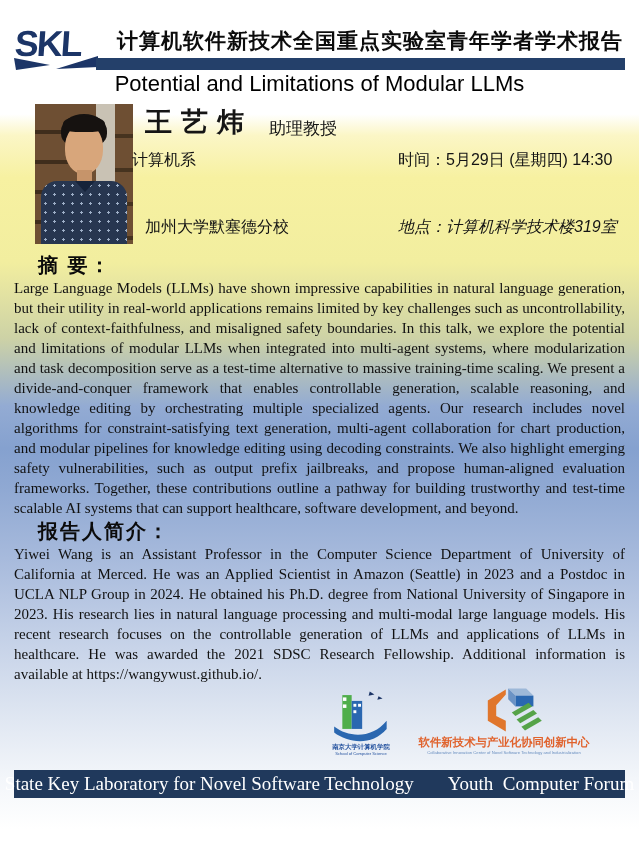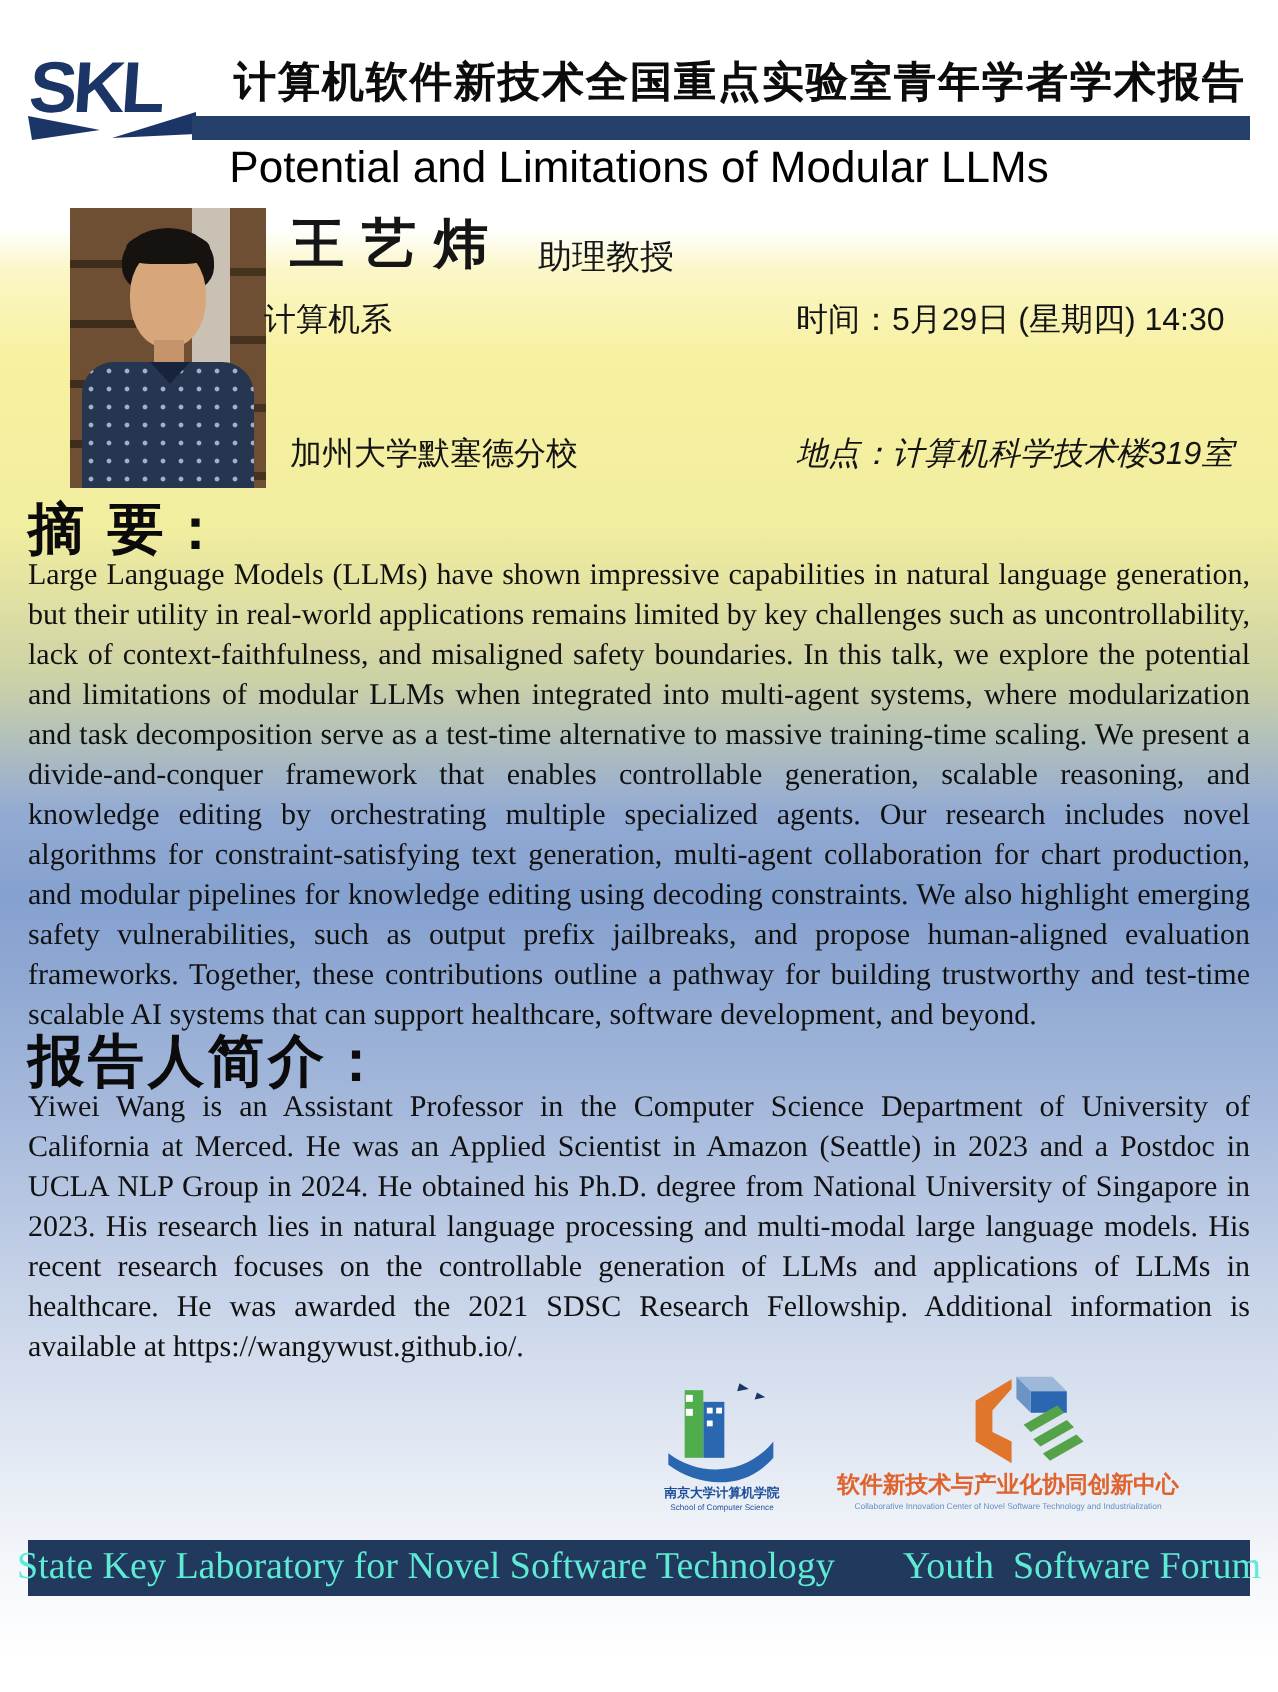--- a/index.html
+++ b/index.html
@@ -47,30 +47,30 @@
   .speaker .name-row{position:absolute;left:131px;top:0;display:flex;align-items:flex-end;gap:16px;}
   .speaker-name{font-family:"DejaVu Serif",serif;font-size:27px;font-weight:700;letter-spacing:9px;color:#151515;}
   .speaker-title{font-size:17px;color:#161616;}
   .info{position:absolute;font-size:16px;color:#141414;white-space:nowrap;}
   .dept{left:118px;top:46px;}
   .affil{left:131px;top:113px;}
   .time{left:384px;top:46px;}
   .loc{left:384px;top:113px;font-style:italic;}
   
   .section{margin:0 14px;}
-  .sec-head{font-size:28px;font-weight:bold;color:#0b0b0b;line-height:26px;letter-spacing:2px;}
+  .sec-head{font-size:20px;font-weight:bold;color:#0b0b0b;line-height:26px;letter-spacing:2px;margin-left:24px;}
   .sec-body{font-family:"Liberation Serif",serif;font-size:15px;line-height:20px;color:#111;
     text-align:justify;overflow:hidden;}
   .abstract-body{height:240px;}
   .bio-body{height:140px;}
   
   .logo-row{height:80px;margin:0 14px;display:flex;justify-content:flex-end;align-items:flex-end;gap:15px;padding-right:28px;}
   
   .footer-bar{margin:6px 14px 0 14px;height:28px;background:#20395c;display:flex;align-items:center;justify-content:center;gap:34px;
-    font-family:"Liberation Serif",serif;font-size:19px;color:#5eead4;white-space:pre;}
+    font-family:"Liberation Serif",serif;font-size:19px;color:#ffffff;white-space:pre;}
 </style>
 </head>
 <body>
 
 <div class="page">
 
   <div class="header">
     <svg class="skl-logo" width="84" height="44" viewBox="0 0 84 44">
       <g transform="skewX(-4)">
         <text x="2" y="30" font-family="Liberation Sans, sans-serif" font-size="36" font-weight="900" letter-spacing="-2" fill="#1c3567">SKL</text>
@@ -144,16 +144,16 @@
       <polygon points="168,44 196,28 202,34 174,50" fill="#55a348"></polygon>
       <polygon points="176,56 204,40 210,46 182,62" fill="#55a348"></polygon>
       <polygon points="184,68 212,52 218,58 190,74" fill="#55a348"></polygon>
       <text x="155" y="100" text-anchor="middle" font-size="19" font-weight="bold" fill="#e0622c" font-family="Liberation Sans, sans-serif">软件新技术与产业化协同创新中心</text>
       <text x="155" y="114" text-anchor="middle" font-size="7" fill="#6a8fc0" font-family="Liberation Sans, sans-serif">Collaborative Innovation Center of Novel Software Technology and Industrialization</text>
     </svg>
   </div>
 
   <div class="footer-bar">
     <span>State Key Laboratory for Novel Software Technology</span>
-    <span>Youth  Software Forum</span>
+    <span>Youth  Computer Forum</span>
   </div>
 
 </div>
 
 </body></html>

